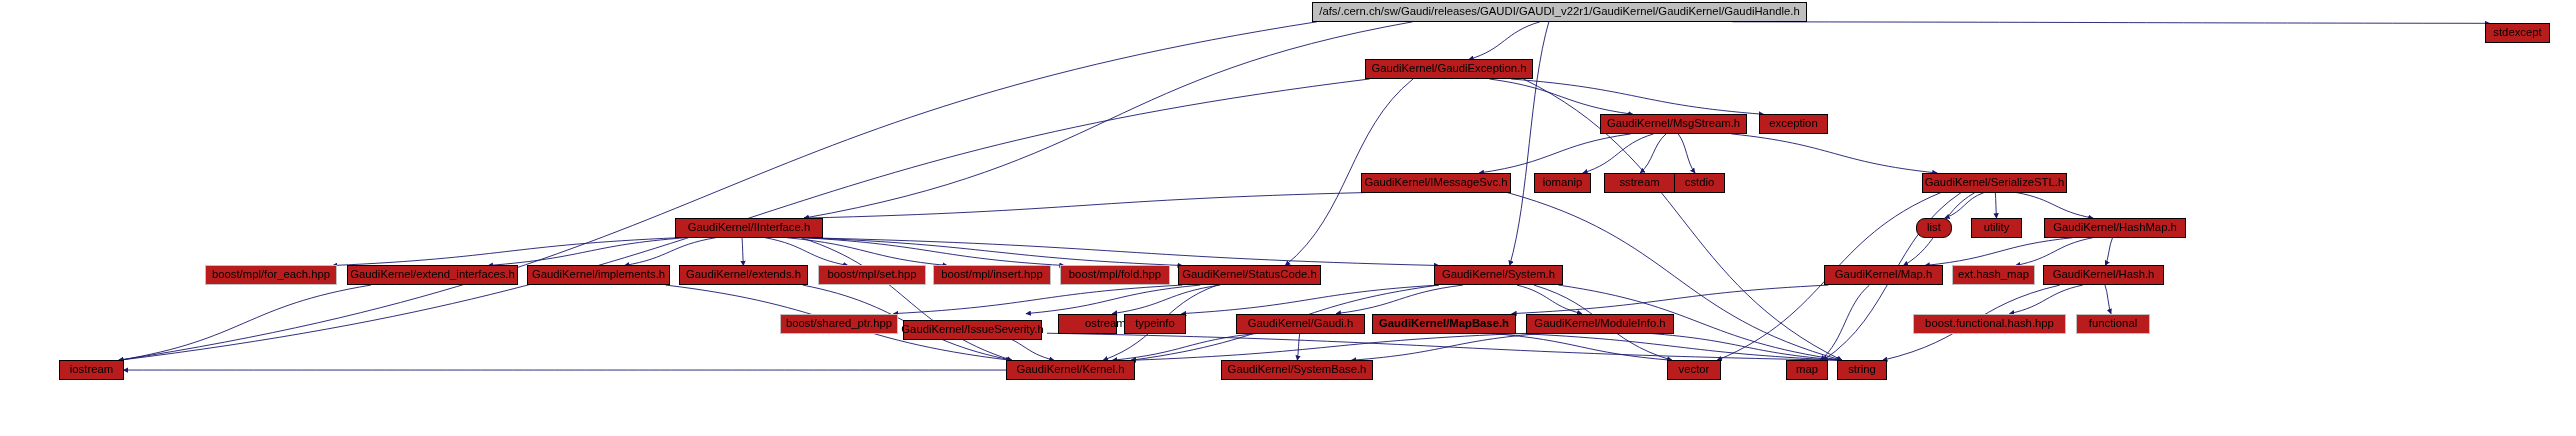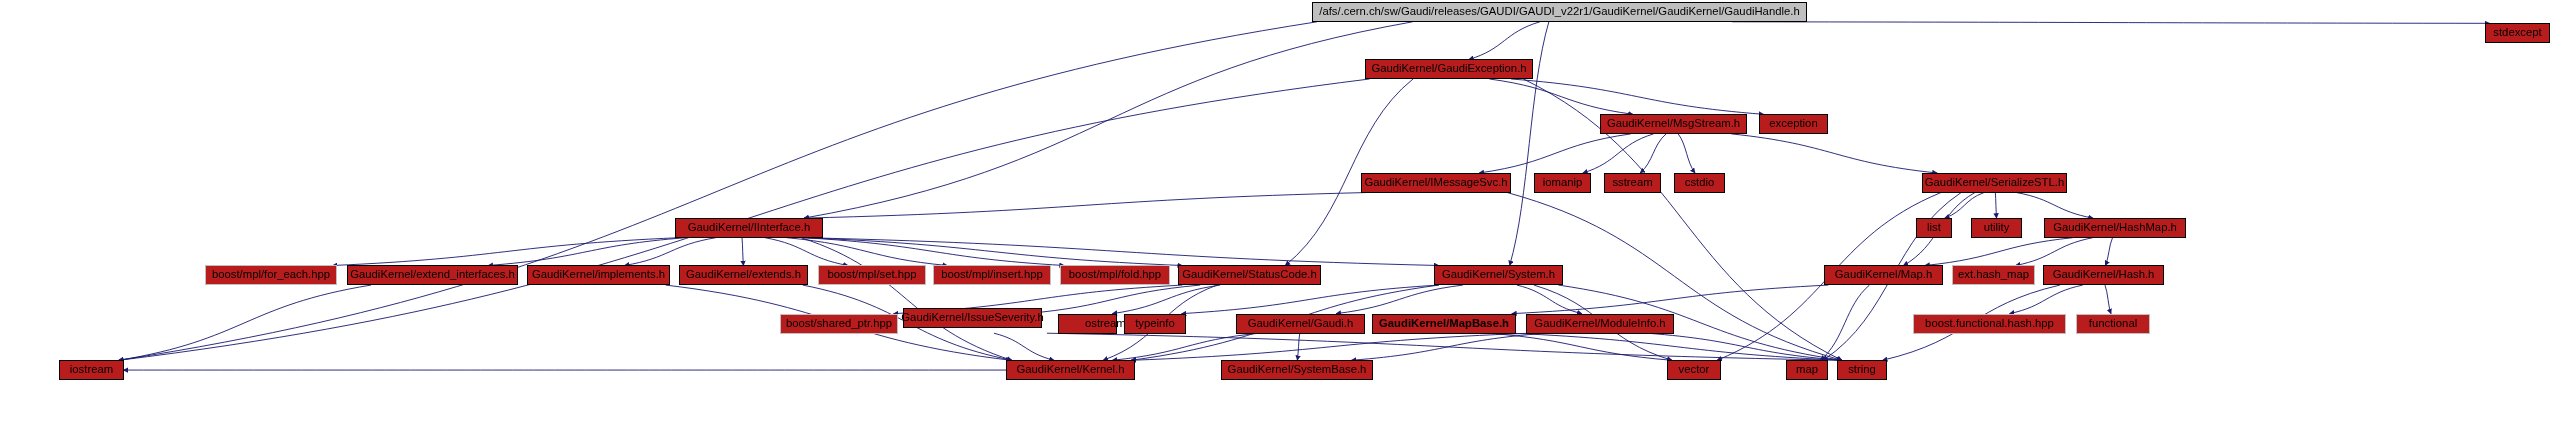--- a/index.html
+++ b/index.html
@@ -139,33 +139,33 @@
       </div>
       <div class="node" style="left: 1759px; top: 114px; width: 69px;">
         <span>exception</span>
       </div>
       <div class="node" style="left: 1361px; top: 173px; width: 150px;">
         <span>GaudiKernel/IMessageSvc.h</span>
       </div>
       <div class="node" style="left: 1534px; top: 173px; width: 57px;">
         <span>iomanip</span>
       </div>
-      <div class="node" style="left: 1604px; top: 173px; width: 57px;">
+      <div class="node" style="left: 1604px; top: 173px; width: 71px;">
         <span>sstream</span>
       </div>
       <div class="node" style="left: 1674px; top: 173px; width: 51px;">
         <span>cstdio</span>
       </div>
       <div class="node" style="left: 1922px; top: 173px; width: 145px;">
         <span>GaudiKernel/SerializeSTL.h</span>
       </div>
       <div class="node" style="left: 675px; top: 218px; width: 148px;">
         <span>GaudiKernel/IInterface.h</span>
       </div>
-      <div class="node" style="left: 1916px; top: 218px; width: 36px;">
+      <div class="node" style="left: 1916px; top: 218px; width: 36px; border-radius: 9px;">
         <span>list</span>
       </div>
       <div class="node" style="left: 1971px; top: 218px; width: 51px;">
         <span>utility</span>
       </div>
       <div class="node" style="left: 2044px; top: 218px; width: 142px;">
         <span>GaudiKernel/HashMap.h</span>
       </div>
       <div class="node ghost" style="left: 205px; top: 265px; width: 132px;">
         <span>boost/mpl/for_each.hpp</span>
@@ -199,21 +199,21 @@
       </div>
       <div class="node ghost" style="left: 1952px; top: 265px; width: 83px;">
         <span>ext.hash_map</span>
       </div>
       <div class="node" style="left: 2043px; top: 265px; width: 121px;">
         <span>GaudiKernel/Hash.h</span>
       </div>
       <div class="node ghost" style="left: 780px; top: 314px; width: 118px;">
         <span>boost/shared_ptr.hpp</span>
       </div>
-      <div class="node" style="left: 903px; top: 308px; width: 139px;">
+      <div class="node" style="left: 903px; top: 320px; width: 139px;">
         <span>GaudiKernel/IssueSeverity.h</span>
       </div>
       <div class="node" style="left: 1058px; top: 314px; width: 59px; padding-left: 41px;">
         <span>ostream</span>
       </div>
       <div class="node" style="left: 1124px; top: 314px; width: 62px;">
         <span>typeinfo</span>
       </div>
       <div class="node" style="left: 1236px; top: 314px; width: 129px;">
         <span>GaudiKernel/Gaudi.h</span>

